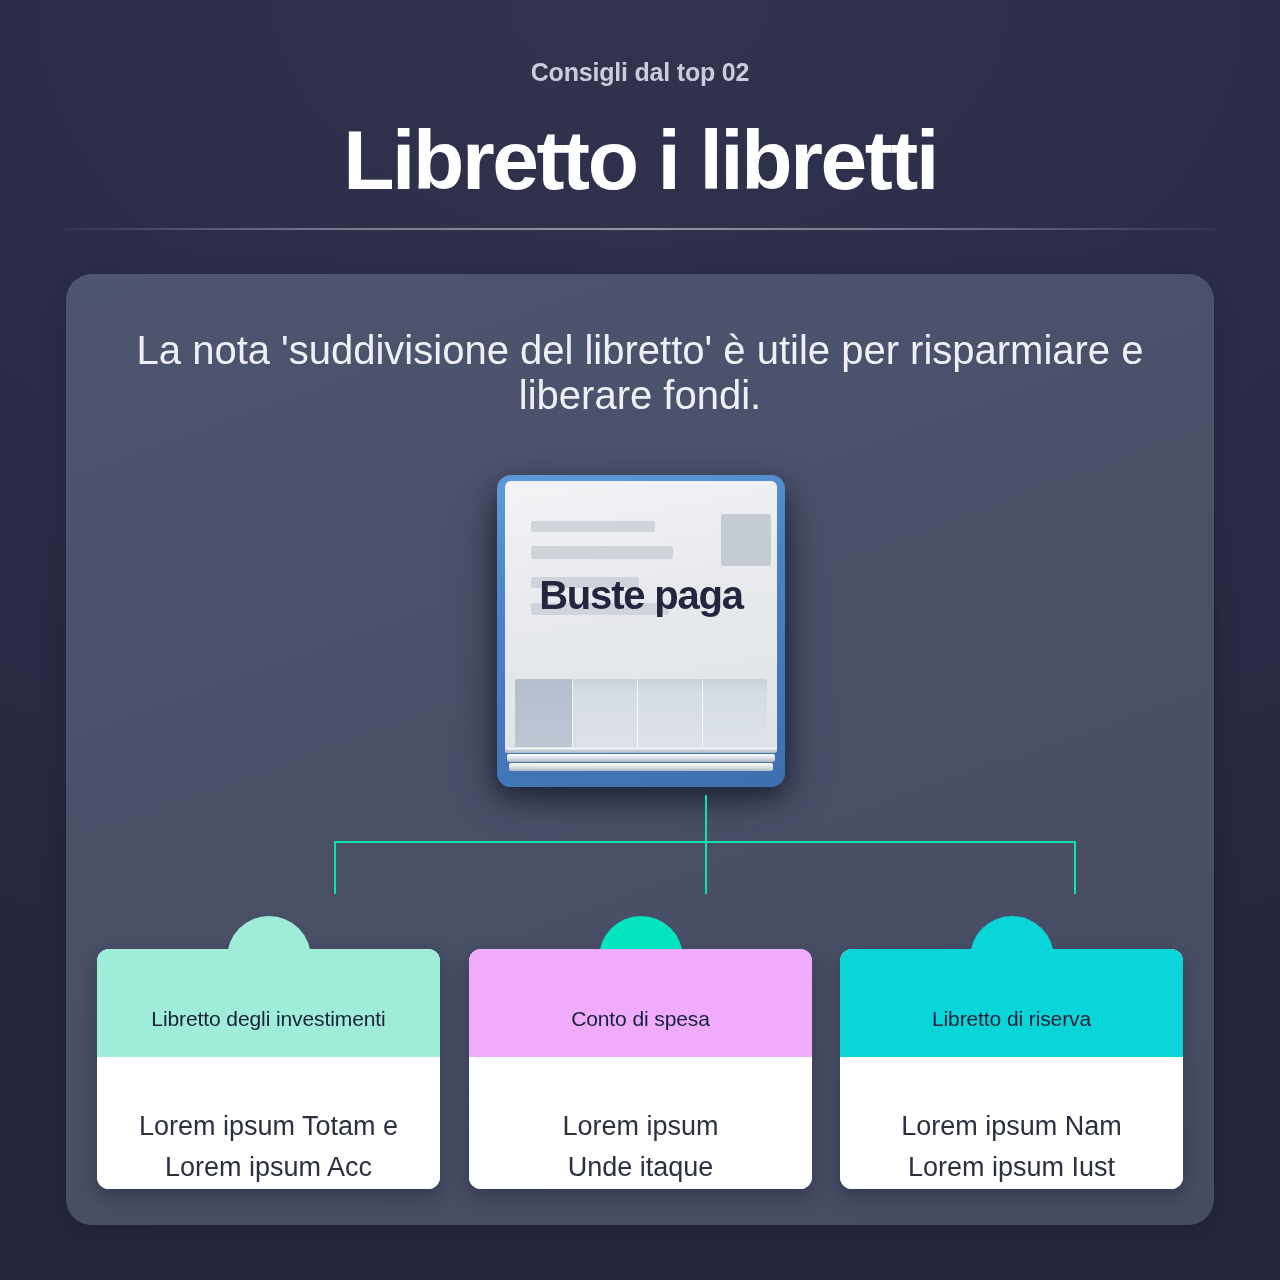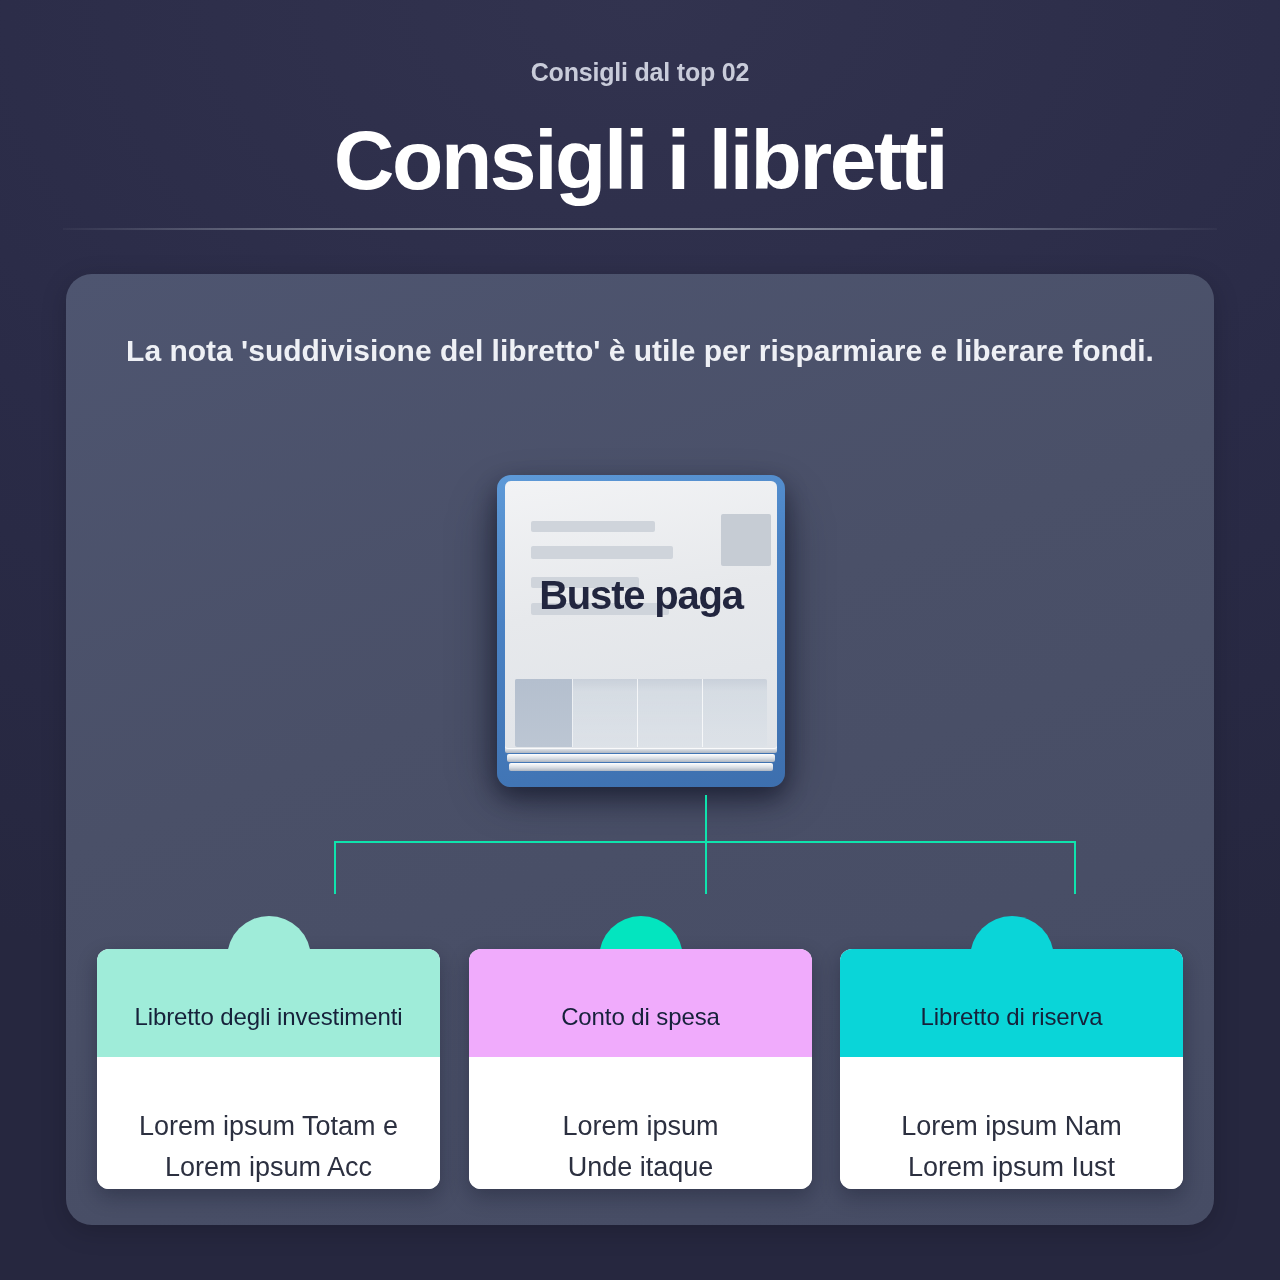--- a/index.html
+++ b/index.html
@@ -56,24 +56,24 @@
     width:1148px; height:951px;
     border-radius:26px;
     background:linear-gradient(160deg, #4e5570 0%, #4a5068 42%, #464c64 100%);
     box-shadow:0 6px 26px rgba(0,0,0,0.18);
     overflow:hidden;
   }
 
   .lead {
     position:absolute; top:54px; left:0; width:100%;
     text-align:center;
-    font-size:30px;
+    font-size:40px;
     line-height:45px;
     color:#eef0f5;
-    font-weight:700;
+    font-weight:400;
   }
 
   
   .book-wrap {
     position:absolute;
     left:414px; top:195px;
     width:320px; height:326px;
   }
   .book-glow {
     position:absolute; left:12px; top:28px;
@@ -199,21 +199,21 @@
     position:absolute; top:0; left:0;
     width:100%; height:108px;
     border-radius:12px 12px 0 0;
     display:flex;
     align-items:flex-end;
     justify-content:center;
     padding-bottom:26px;
     z-index:2;
   }
   .card-head span {
-    font-size:24px;
+    font-size:21px;
     font-weight:400;
     color:#16213a;
     text-align:center;
     letter-spacing:-0.1px;
   }
   .card-body {
     position:absolute; top:108px; left:0;
     width:100%; height:132px;
     border-radius:0 0 12px 12px;
     background:#ffffff;
@@ -231,21 +231,21 @@
     font-weight:400;
     margin-top:48px;
   }
 </style>
 </head>
 <body>
 
 <div class="stage">
 
   <div class="eyebrow">Consigli dal top 02</div>
-  <div class="page-title">Consigli i libretti</div>
+  <div class="page-title">Libretto i libretti</div>
   <div class="divider"></div>
 
   <div class="panel">
 
     <div class="lead">La nota 'suddivisione del libretto' è utile per risparmiare e liberare fondi.</div>
 
     <div class="book-wrap">
       <div class="book-glow"></div>
       <div class="book-cover">
         <div class="page-stack">

